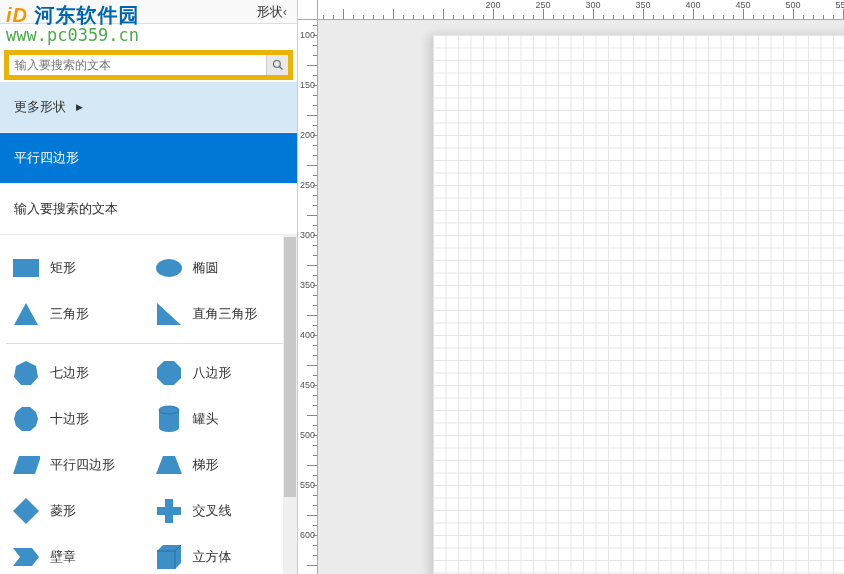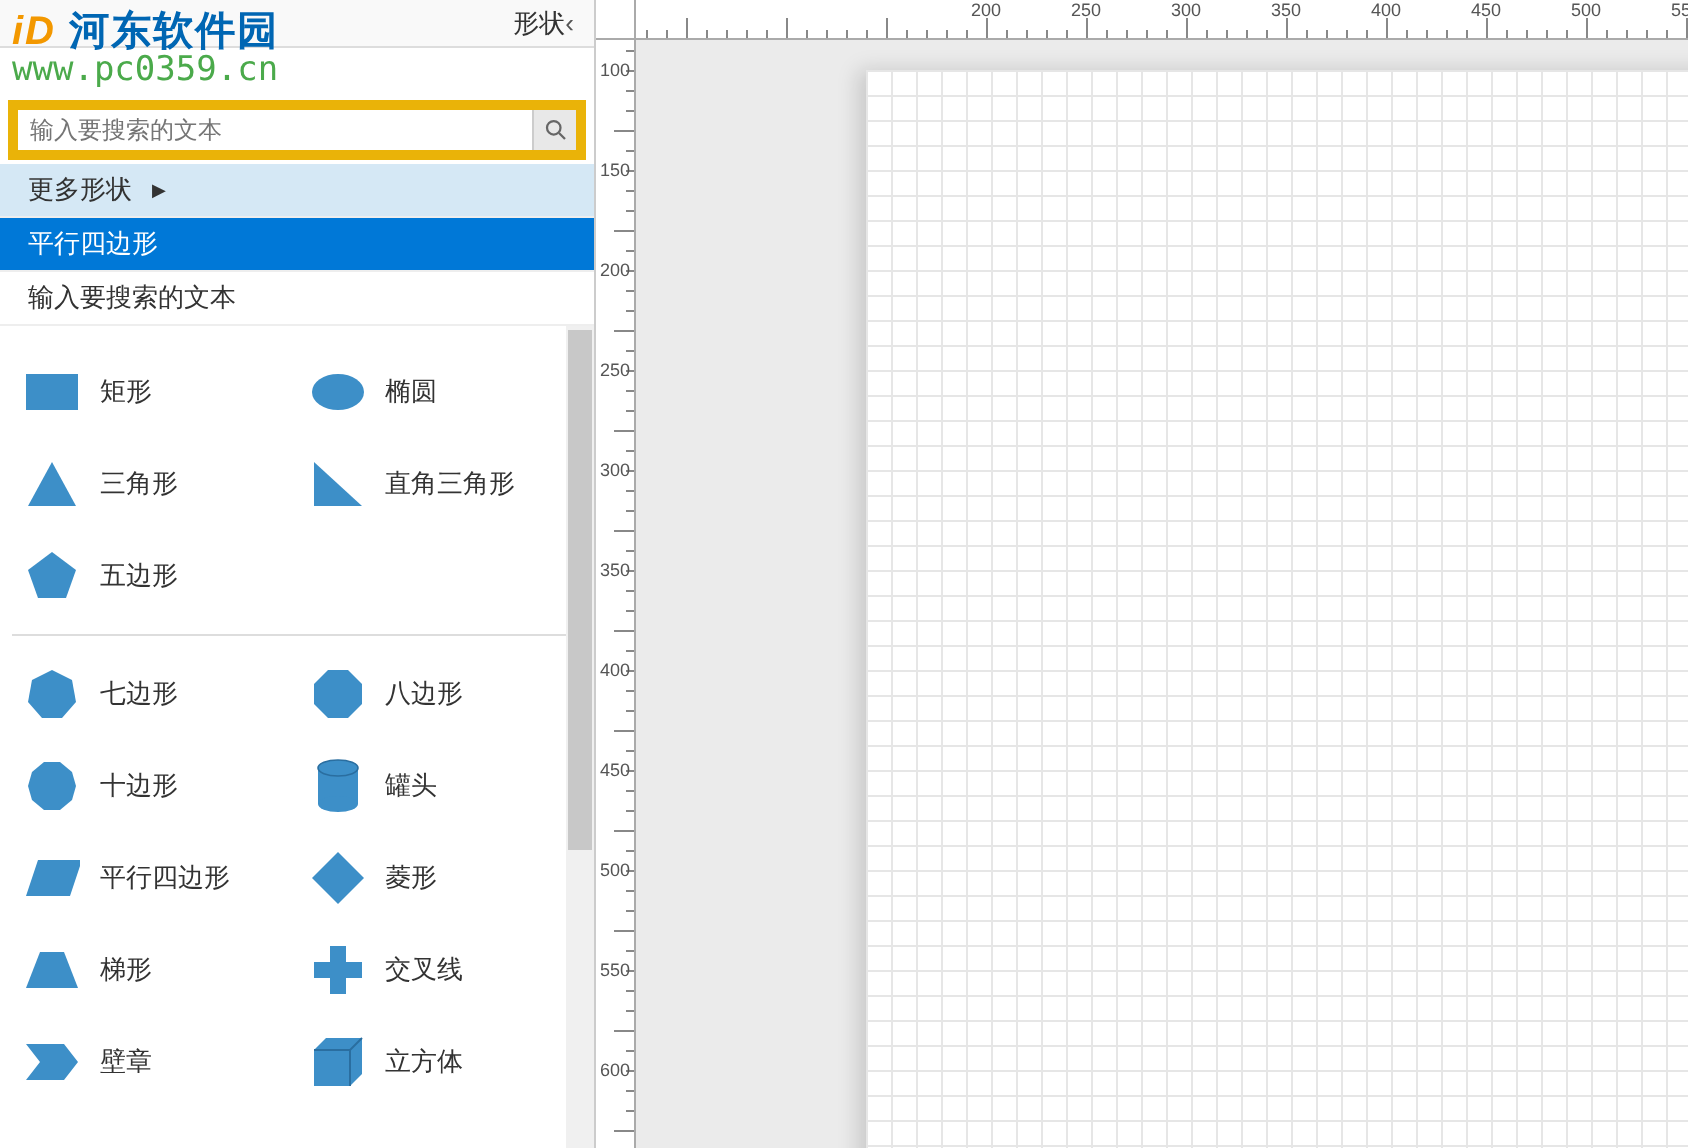--- a/index.html
+++ b/index.html
@@ -17,21 +17,21 @@
     .watermark .logo-text { color: #0066b3; font-size: 20px; font-weight: bold; font-family: "SimHei", sans-serif; letter-spacing: 1px; }
     .watermark .logo-text .icon-part { color: #f39800; font-style: italic; }
     .watermark .url { color: #4baa4b; font-size: 17px; font-family: monospace; margin-top: -4px; }
     
     .search-box { display: flex; margin: 26px 4px 2px 4px; border: 5px solid #eab308; }
     .search-input { flex: 1; border: none; padding: 3px 6px; font-size: 12px; outline: none; color: #999; }
     .search-btn { width: 22px; background: #e8e8e8; border: none; border-left: 1px solid #ccc; cursor: pointer; display: flex; align-items: center; justify-content: center; }
     .search-btn svg { width: 12px; height: 12px; }
     
     .menu-list { display: flex; flex-direction: column; }
-    .menu-item { padding: 4px 14px; font-size: 13px; cursor: pointer; border-bottom: 1px solid #eee; }
+    .menu-item { padding: 16px 14px; font-size: 13px; cursor: pointer; border-bottom: 1px solid #eee; }
     .menu-item.more { background: #d5e8f5; display: flex; align-items: center; }
     .menu-item.more .arrow { margin-left: 10px; font-size: 9px; }
     .menu-item.selected { background: #0078d7; color: #fff; }
     
     .shapes-panel { flex: 1; overflow-y: auto; padding: 10px 6px; position: relative; }
     .shapes-grid { display: grid; grid-template-columns: 1fr 1fr; gap: 0; }
     .shape-cell { display: flex; align-items: center; padding: 10px 6px; cursor: pointer; }
     .shape-icon { width: 28px; height: 26px; display: flex; align-items: center; justify-content: center; margin-right: 10px; flex-shrink: 0; }
     .shape-label { font-size: 13px; color: #333; }
     .divider { grid-column: 1 / -1; height: 1px; background: #ddd; margin: 6px 0; }
@@ -133,28 +133,20 @@
               <span class="shape-label">三角形</span>
             </div>
             <div class="shape-cell">
               <span class="shape-icon">
                 <svg width="26" height="24">
                   <polygon points="1,1 25,23 1,23" fill="#3d8fc8"></polygon>
                 </svg>
               </span>
               <span class="shape-label">直角三角形</span>
             </div>
-            <div class="shape-cell">
-              <span class="shape-icon">
-                <svg width="26" height="26">
-                  <polygon points="13,1 25,10 20,24 6,24 1,10" fill="#3d8fc8"></polygon>
-                </svg>
-              </span>
-              <span class="shape-label">五边形</span>
-            </div>
             <div class="divider"></div>
             <div class="shape-cell">
               <span class="shape-icon">
                 <svg width="26" height="26">
                   <polygon points="13,1 23,6 25,17 18,25 8,25 1,17 3,6" fill="#3d8fc8"></polygon>
                 </svg>
               </span>
               <span class="shape-label">七边形</span>
             </div>
             <div class="shape-cell">
@@ -187,33 +179,33 @@
             <div class="shape-cell">
               <span class="shape-icon">
                 <svg width="30" height="20">
                   <polygon points="7,1 29,1 23,19 1,19" fill="#3d8fc8"></polygon>
                 </svg>
               </span>
               <span class="shape-label">平行四边形</span>
             </div>
             <div class="shape-cell">
               <span class="shape-icon">
+                <svg width="28" height="22">
+                  <polygon points="8,2 20,2 27,20 1,20" fill="#3d8fc8"></polygon>
+                </svg>
+              </span>
+              <span class="shape-label">梯形</span>
+            </div>
+            <div class="shape-cell">
+              <span class="shape-icon">
                 <svg width="28" height="28">
                   <polygon points="14,1 27,14 14,27 1,14" fill="#3d8fc8"></polygon>
                 </svg>
               </span>
               <span class="shape-label">菱形</span>
-            </div>
-            <div class="shape-cell">
-              <span class="shape-icon">
-                <svg width="28" height="22">
-                  <polygon points="8,2 20,2 27,20 1,20" fill="#3d8fc8"></polygon>
-                </svg>
-              </span>
-              <span class="shape-label">梯形</span>
             </div>
             <div class="shape-cell">
               <span class="shape-icon">
                 <svg width="26" height="26">
                   <rect x="9" y="1" width="8" height="24" fill="#3d8fc8"></rect>
                   <rect x="1" y="9" width="24" height="8" fill="#3d8fc8"></rect>
                 </svg>
               </span>
               <span class="shape-label">交叉线</span>
             </div>

